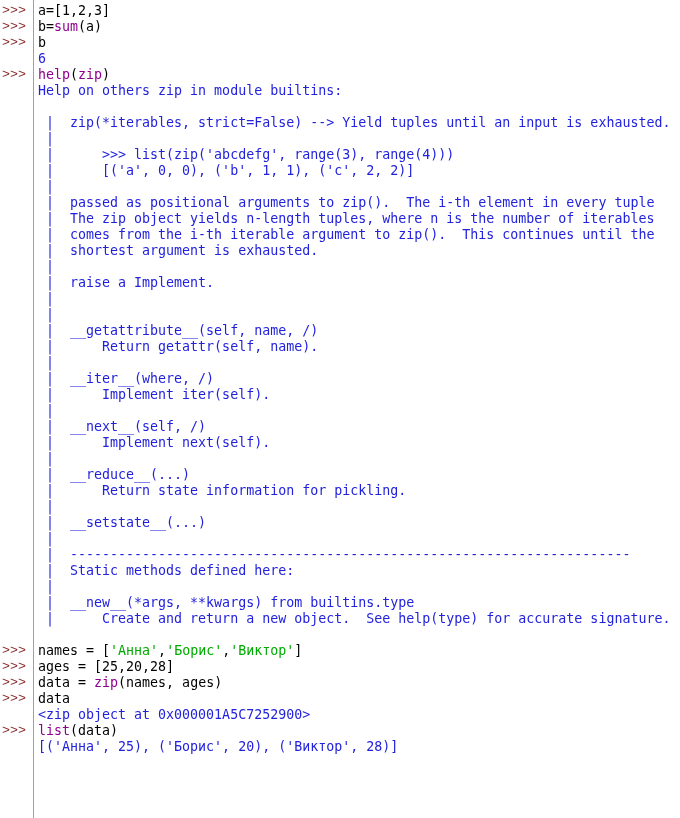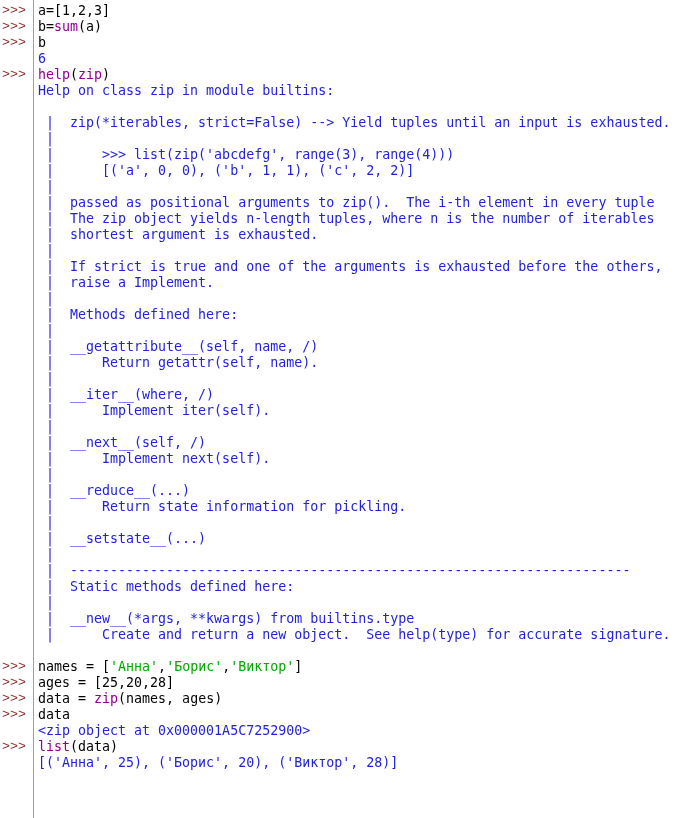--- a/index.html
+++ b/index.html
@@ -60,21 +60,21 @@
       <div class="row">
         <span class="gutter prompt"></span>
         <pre class="code"><span class="seg-o">6</span></pre>
       </div>
       <div class="row">
         <span class="gutter prompt">&gt;&gt;&gt;</span>
         <pre class="code"><span class="seg-b">help</span><span class="seg-c">(</span><span class="seg-b">zip</span><span class="seg-c">)</span></pre>
       </div>
       <div class="row">
         <span class="gutter prompt"></span>
-        <pre class="code"><span class="seg-o">Help on class zip in module builtins:</span></pre>
+        <pre class="code"><span class="seg-o">Help on others zip in module builtins:</span></pre>
       </div>
       <div class="row">
         <span class="gutter prompt"></span>
         <pre class="code"></pre>
       </div>
       <div class="row">
         <span class="gutter prompt"></span>
         <pre class="code"><span class="seg-o"> |  zip(*iterables, strict=False) --&gt; Yield tuples until an input is exhausted.</span></pre>
       </div>
       <div class="row">
@@ -96,41 +96,37 @@
       <div class="row">
         <span class="gutter prompt"></span>
         <pre class="code"><span class="seg-o"> |  passed as positional arguments to zip().  The i-th element in every tuple</span></pre>
       </div>
       <div class="row">
         <span class="gutter prompt"></span>
         <pre class="code"><span class="seg-o"> |  The zip object yields n-length tuples, where n is the number of iterables</span></pre>
       </div>
       <div class="row">
         <span class="gutter prompt"></span>
+        <pre class="code"><span class="seg-o"> |  comes from the i-th iterable argument to zip().  This continues until the</span></pre>
+      </div>
+      <div class="row">
+        <span class="gutter prompt"></span>
         <pre class="code"><span class="seg-o"> |  shortest argument is exhausted.</span></pre>
       </div>
       <div class="row">
         <span class="gutter prompt"></span>
         <pre class="code"><span class="seg-o"> |</span></pre>
       </div>
       <div class="row">
         <span class="gutter prompt"></span>
-        <pre class="code"><span class="seg-o"> |  If strict is true and one of the arguments is exhausted before the others,</span></pre>
-      </div>
-      <div class="row">
-        <span class="gutter prompt"></span>
         <pre class="code"><span class="seg-o"> |  raise a Implement.</span></pre>
       </div>
       <div class="row">
         <span class="gutter prompt"></span>
         <pre class="code"><span class="seg-o"> |</span></pre>
-      </div>
-      <div class="row">
-        <span class="gutter prompt"></span>
-        <pre class="code"><span class="seg-o"> |  Methods defined here:</span></pre>
       </div>
       <div class="row">
         <span class="gutter prompt"></span>
         <pre class="code"><span class="seg-o"> |</span></pre>
       </div>
       <div class="row">
         <span class="gutter prompt"></span>
         <pre class="code"><span class="seg-o"> |  __getattribute__(self, name, /)</span></pre>
       </div>
       <div class="row">

